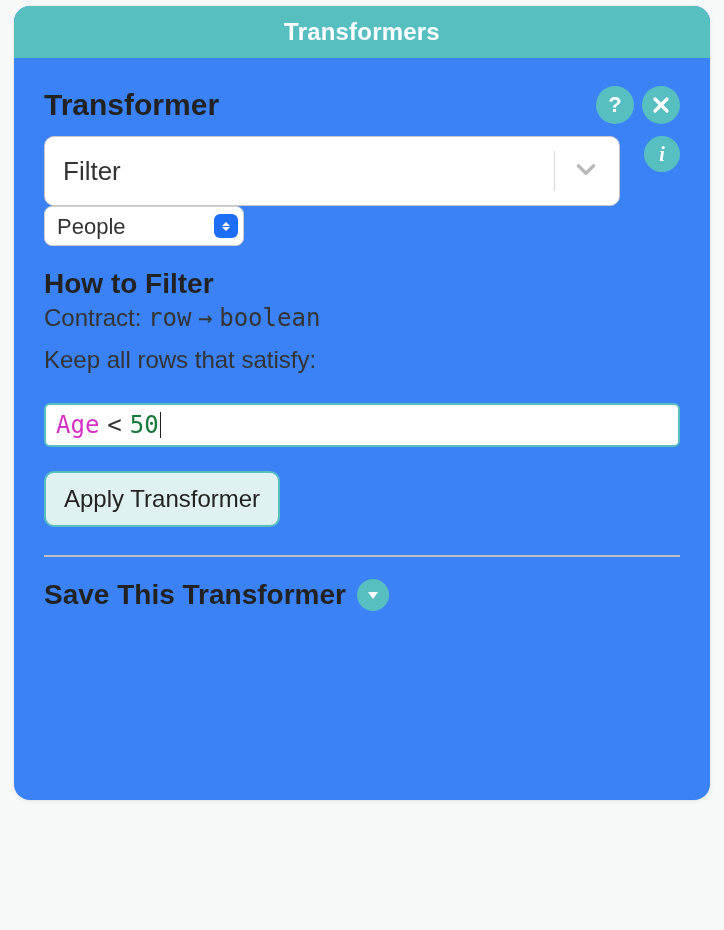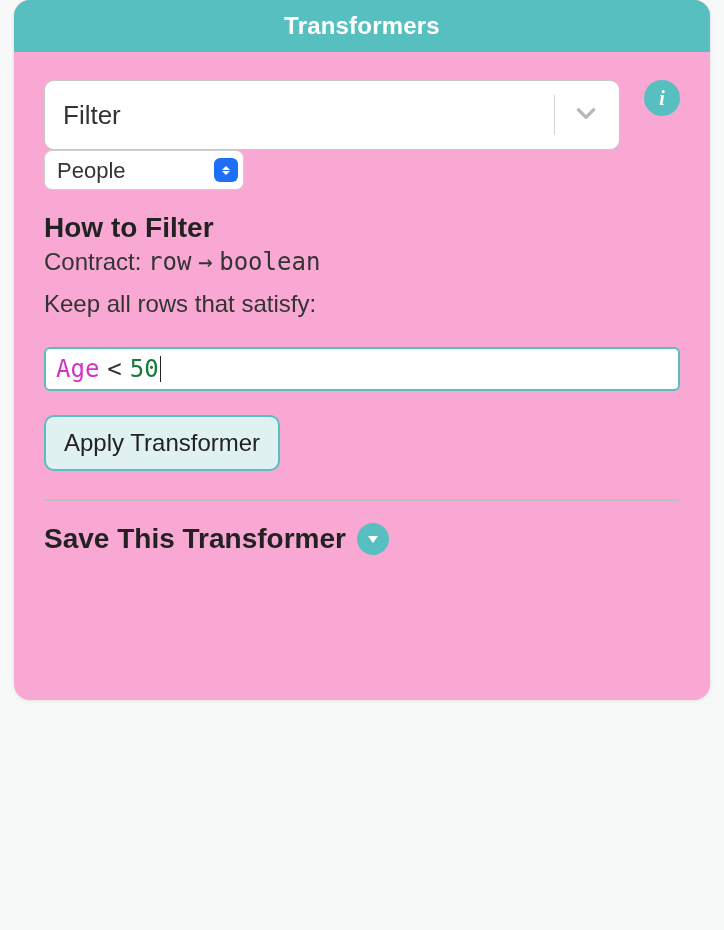--- a/index.html
+++ b/index.html
@@ -4,23 +4,23 @@
 <style>
   * { box-sizing: border-box; }
   html, body {
     margin: 0; padding: 0;
     width: 724px; height: 930px;
     font-family: "Segoe UI", "Helvetica Neue", Arial, sans-serif;
     background: #f7f8f8;
   }
   .card {
     position: absolute;
-    left: 14px; top: 0;
-    width: 696px; height: 700px;
-    background: #f9a8d4;
+    left: 14px; top: 6px;
+    width: 696px; height: 794px;
+    background: #3b82f6;
     border-radius: 16px;
     box-shadow: 0 1px 4px rgba(0,0,0,0.08), 0 0 0 1px rgba(0,0,0,0.02);
     overflow: hidden;
   }
   .card-header {
     background: #58bfc1;
     height: 52px;
     display: flex;
     align-items: center;
     justify-content: center;
@@ -223,20 +223,34 @@
 <body>
 
 <div class="card">
 
   <div class="card-header">
     <span>Transformers</span>
   </div>
 
   <div class="card-body">
 
+    <div class="row-header">
+      <div class="section-title">Transformer</div>
+      <div class="icon-group">
+        <div class="circ-btn" title="Help">
+          <span>?</span>
+        </div>
+        <div class="circ-btn" title="Close">
+          <svg width="18" height="18" viewBox="0 0 18 18">
+            <line x1="3" y1="3" x2="15" y2="15" stroke="#fff" stroke-width="3.2" stroke-linecap="round"></line>
+            <line x1="15" y1="3" x2="3" y2="15" stroke="#fff" stroke-width="3.2" stroke-linecap="round"></line>
+          </svg>
+        </div>
+      </div>
+    </div>
 
     <div class="dropdown-row">
       <div class="dropdown">
         <span class="value">Filter</span>
         <div class="sep"></div>
         <span class="chev">
           <svg width="26" height="26" viewBox="0 0 24 24">
               <polyline points="5 9 12 16 19 9" fill="none" stroke="#b8b8b8" stroke-width="3" stroke-linecap="round" stroke-linejoin="round"></polyline>
             </svg>
         </span>

